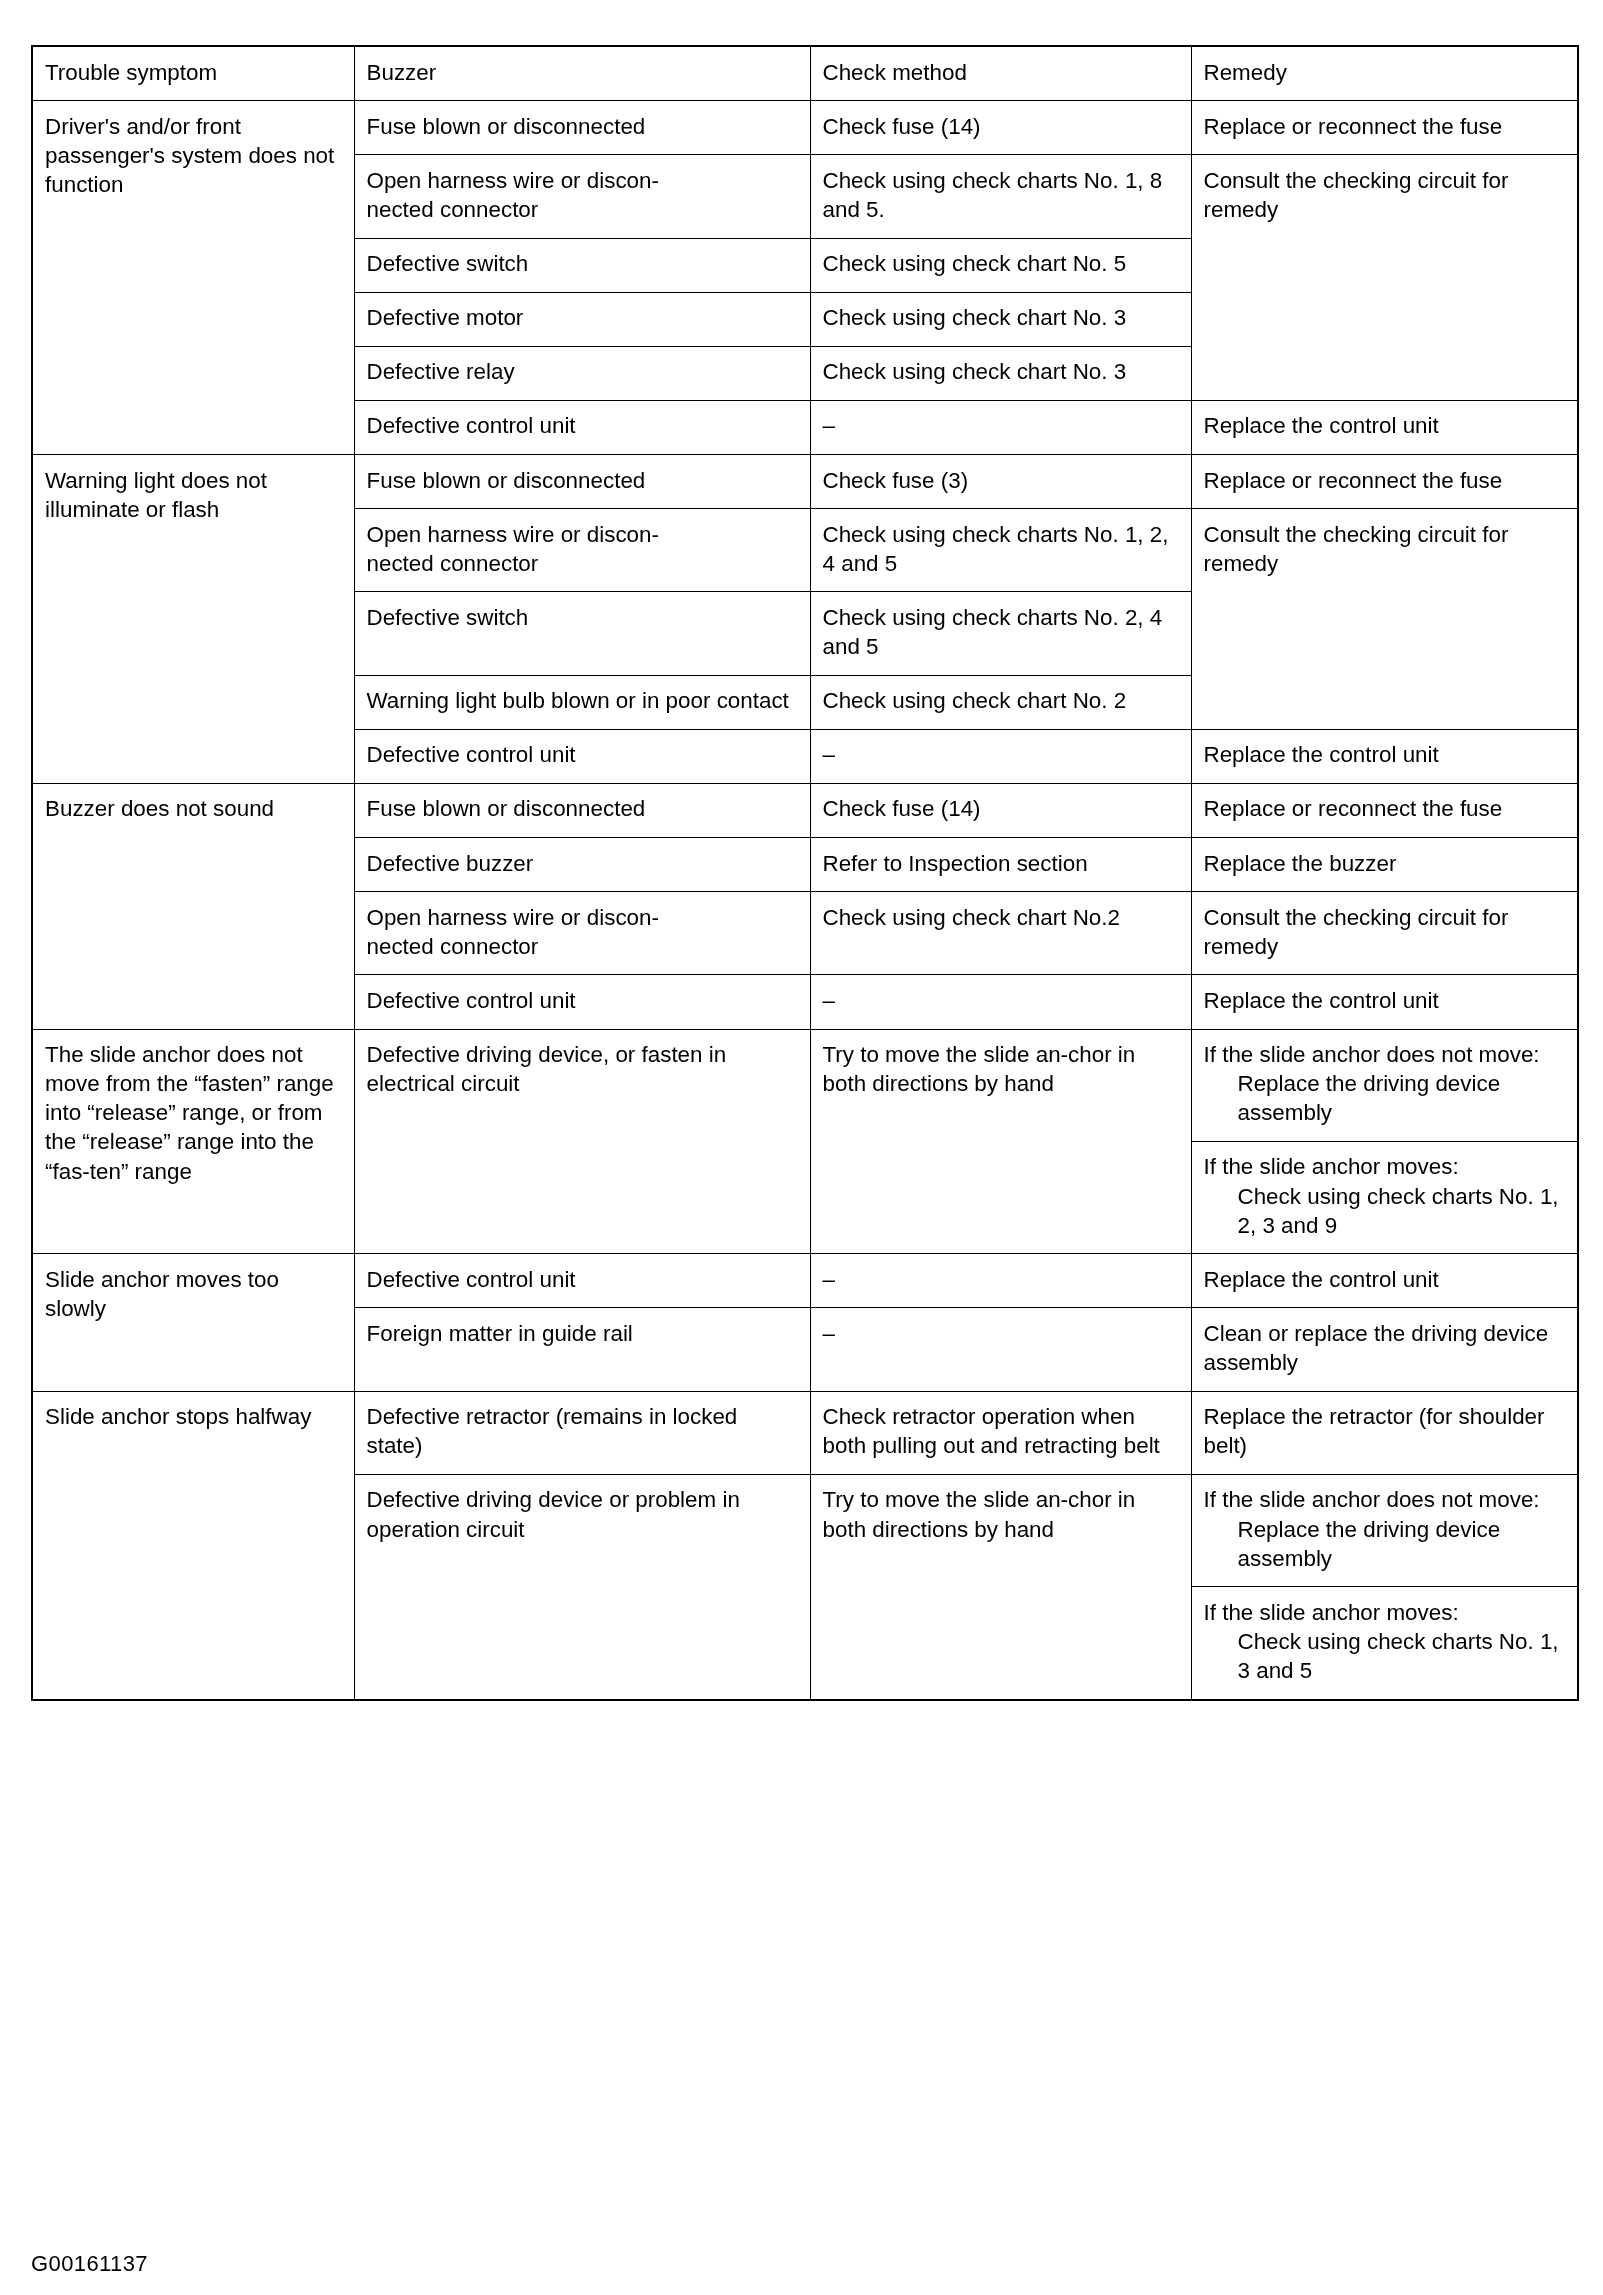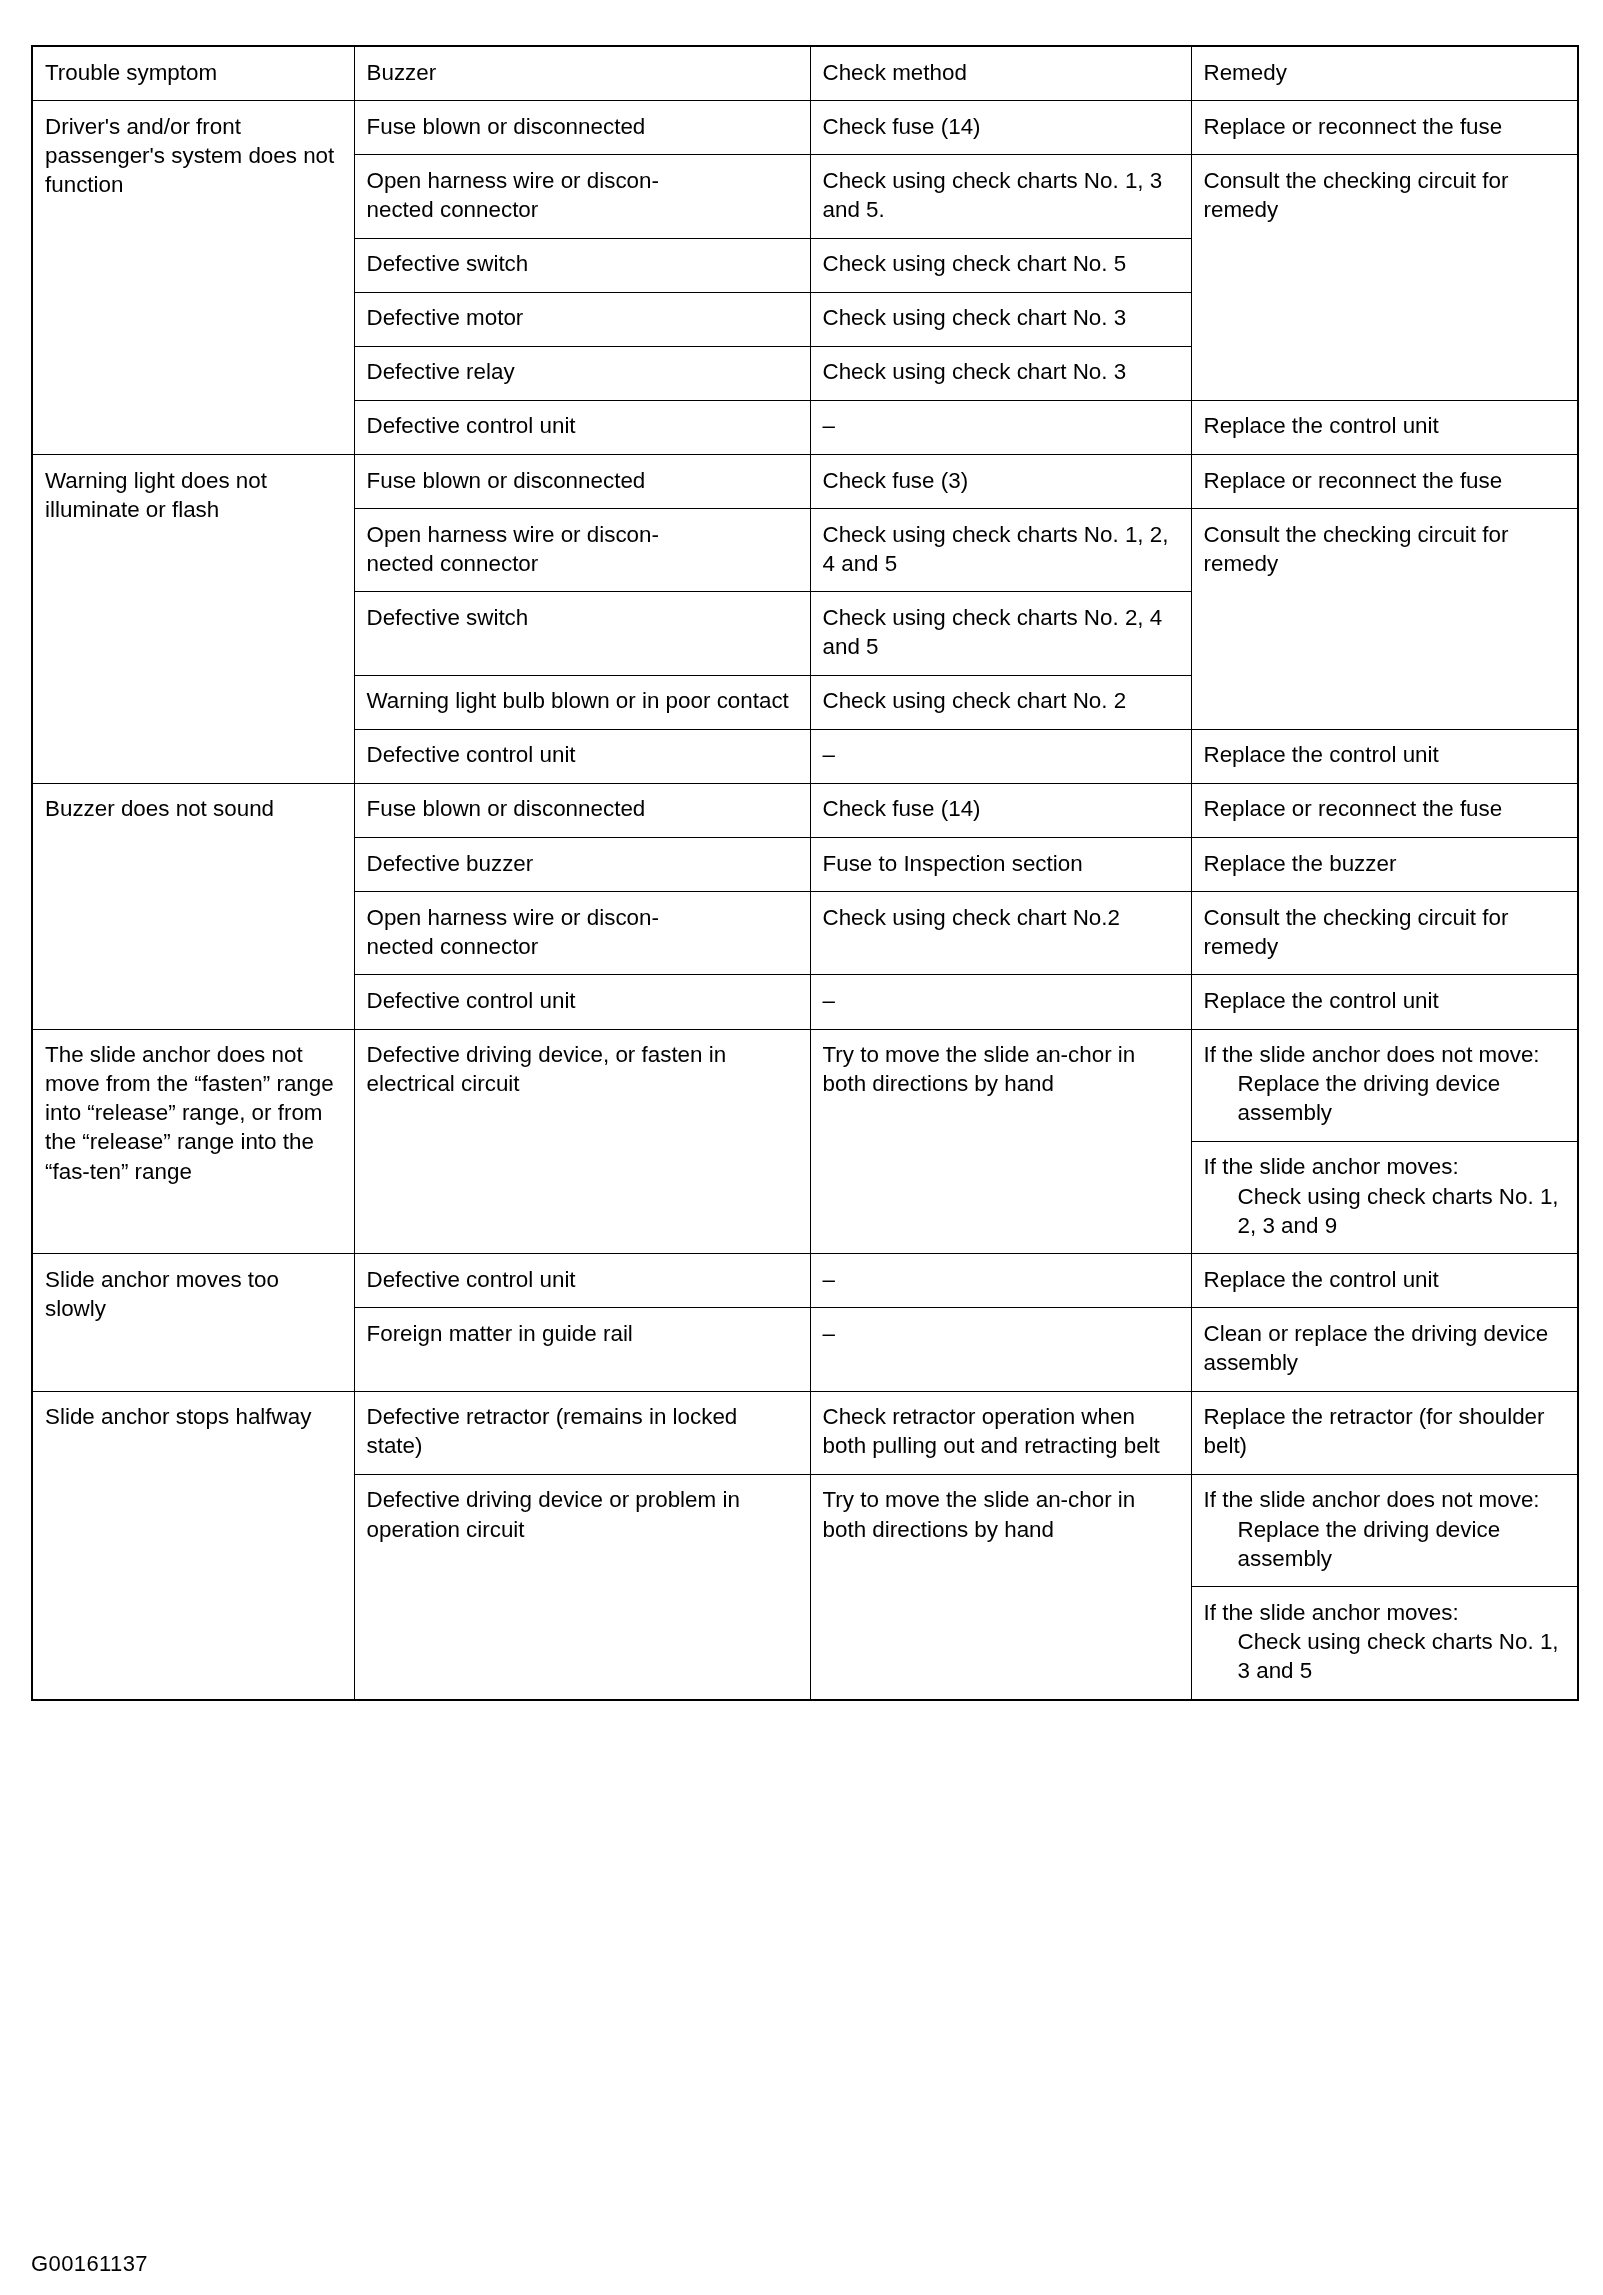--- a/index.html
+++ b/index.html
@@ -96,21 +96,21 @@
       <tbody id="table-body">
           <tr class="thick-top">
             <td rowspan="6">Driver's and/or front passenger's system does not function</td>
             <td class="nowrapish">Fuse blown or disconnected</td>
             <td>Check fuse (14)</td>
             <td rowspan="1"><span>Replace or reconnect the fuse</span></td>
           </tr>
           <tr>
             <td class="nowrapish">Open harness wire or discon-
 nected connector</td>
-            <td>Check using check charts No. 1, 3 and 5.</td>
+            <td>Check using check charts No. 1, 8 and 5.</td>
             <td rowspan="4"><span>Consult the checking circuit for remedy</span></td>
           </tr>
           <tr>
             <td class="nowrapish">Defective switch</td>
             <td>Check using check chart No. 5</td>
           </tr>
           <tr>
             <td class="nowrapish">Defective motor</td>
             <td>Check using check chart No. 3</td>
           </tr>
@@ -149,21 +149,21 @@
             <td rowspan="1"><span>Replace the control unit</span></td>
           </tr>
           <tr class="thick-top">
             <td rowspan="4">Buzzer does not sound</td>
             <td class="nowrapish">Fuse blown or disconnected</td>
             <td>Check fuse (14)</td>
             <td rowspan="1"><span>Replace or reconnect the fuse</span></td>
           </tr>
           <tr>
             <td class="nowrapish">Defective buzzer</td>
-            <td>Fuse to Inspection section</td>
+            <td>Refer to Inspection section</td>
             <td rowspan="1"><span>Replace the buzzer</span></td>
           </tr>
           <tr>
             <td class="nowrapish">Open harness wire or discon-
 nected connector</td>
             <td>Check using check chart No.2</td>
             <td rowspan="1"><span>Consult the checking circuit for remedy</span></td>
           </tr>
           <tr>
             <td class="nowrapish">Defective control unit</td>

